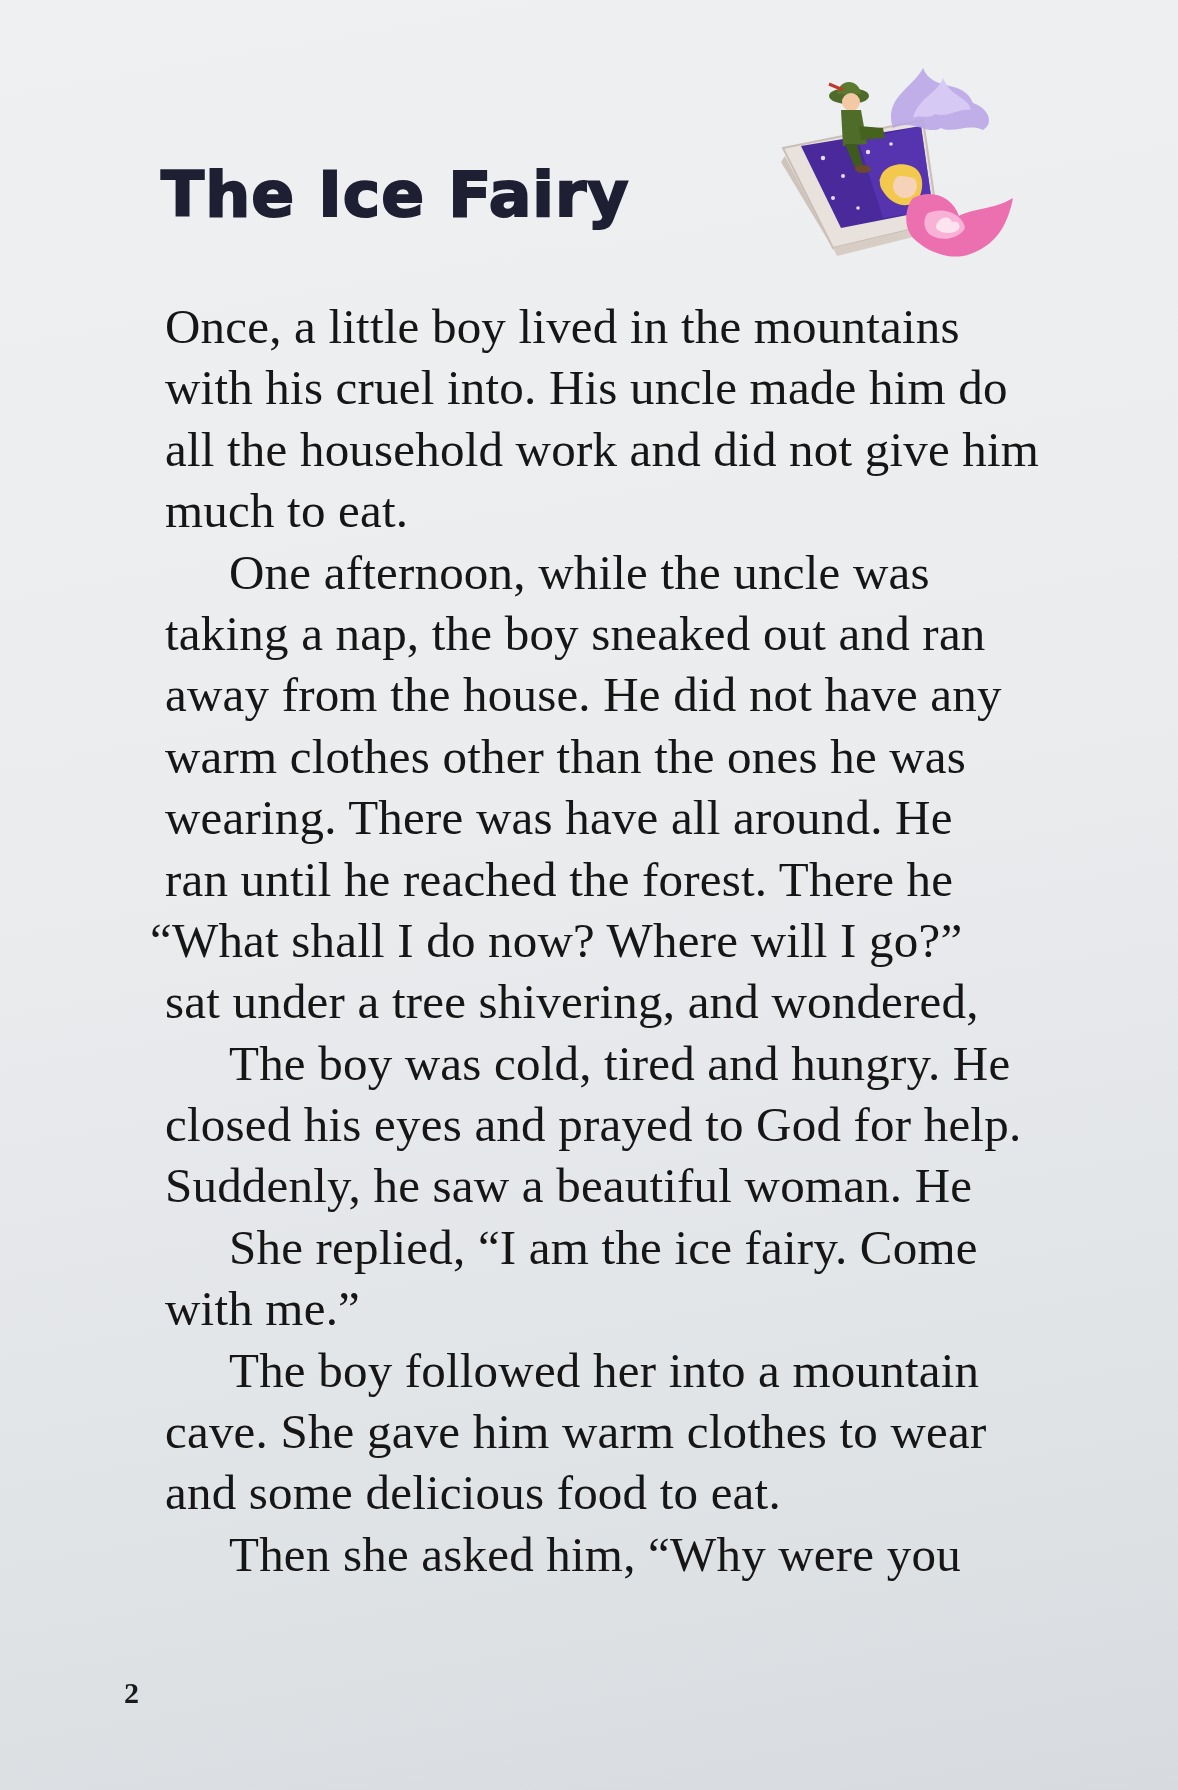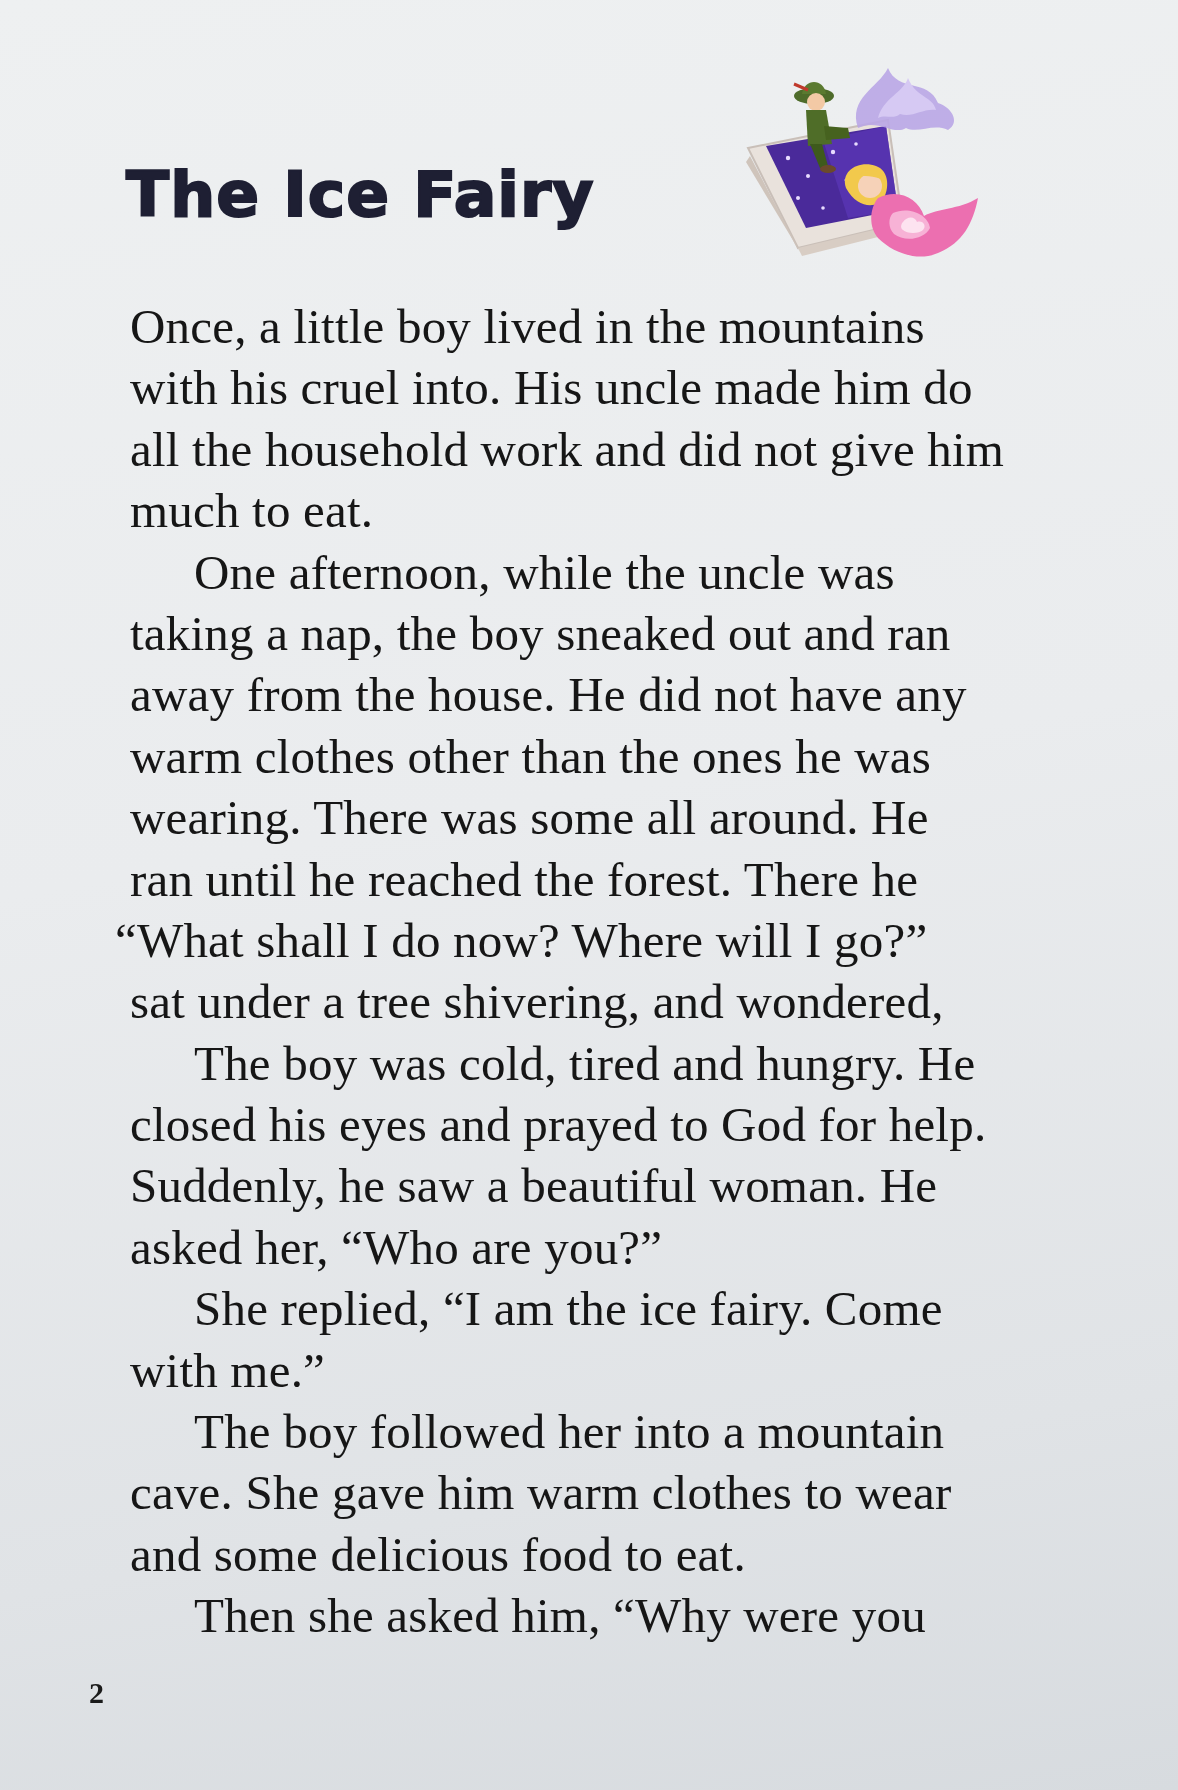--- a/index.html
+++ b/index.html
@@ -5,21 +5,21 @@
     html, body { margin: 0; padding: 0; }
     body {
       width: 1178px;
       height: 1790px;
       overflow: hidden;
       position: relative;
       background: linear-gradient(170deg, #eef0f1 0%, #eaecee 45%, #e0e3e6 80%, #d7dbdf 100%);
       font-family: "Liberation Serif", "DejaVu Serif", serif;
       color: #161616;
     }
-    .page { position: absolute; inset: 0; }
+    .page { position: absolute; inset: 0; margin-left: 35px; }
 
     .title {
       position: absolute;
       left: 126px;
       top: 158px;
       margin: 0;
       font-family: "DejaVu Sans", "Liberation Sans", sans-serif;
       font-weight: 900;
       font-size: 62px;
       letter-spacing: 1px;
@@ -111,28 +111,27 @@
 
   <div class="body-text">
     <span class="line">Once, a little boy lived in the mountains</span>
     <span class="line">with his cruel into. His uncle made him do</span>
     <span class="line">all the household work and did not give him</span>
     <span class="line">much to eat.</span>
     <span class="line indent">One afternoon, while the uncle was</span>
     <span class="line">taking a nap, the boy sneaked out and ran</span>
     <span class="line">away from the house. He did not have any</span>
     <span class="line">warm clothes other than the ones he was</span>
-    <span class="line">wearing. There was some all around. He</span>
+    <span class="line">wearing. There was have all around. He</span>
     <span class="line">ran until he reached the forest. There he</span>
     <span class="line hang">“What shall I do now? Where will I go?”</span>
     <span class="line">sat under a tree shivering, and wondered,</span>
     <span class="line indent">The boy was cold, tired and hungry. He</span>
     <span class="line">closed his eyes and prayed to God for help.</span>
     <span class="line">Suddenly, he saw a beautiful woman. He</span>
-    <span class="line">asked her, “Who are you?”</span>
     <span class="line indent">She replied, “I am the ice fairy. Come</span>
     <span class="line">with me.”</span>
     <span class="line indent">The boy followed her into a mountain</span>
     <span class="line">cave. She gave him warm clothes to wear</span>
     <span class="line">and some delicious food to eat.</span>
     <span class="line indent">Then she asked him, “Why were you</span>
   </div>
 
   <div class="page-number">2</div>
 </div>

